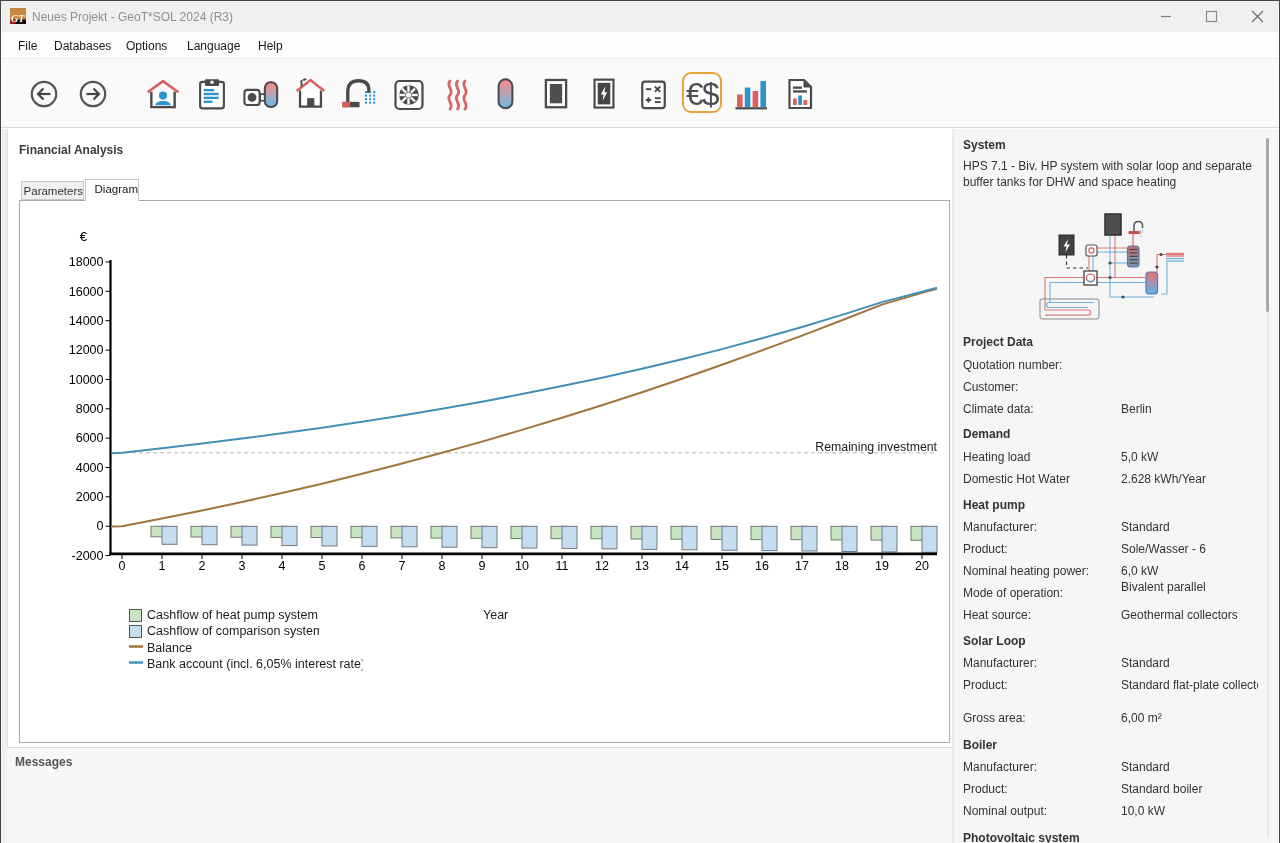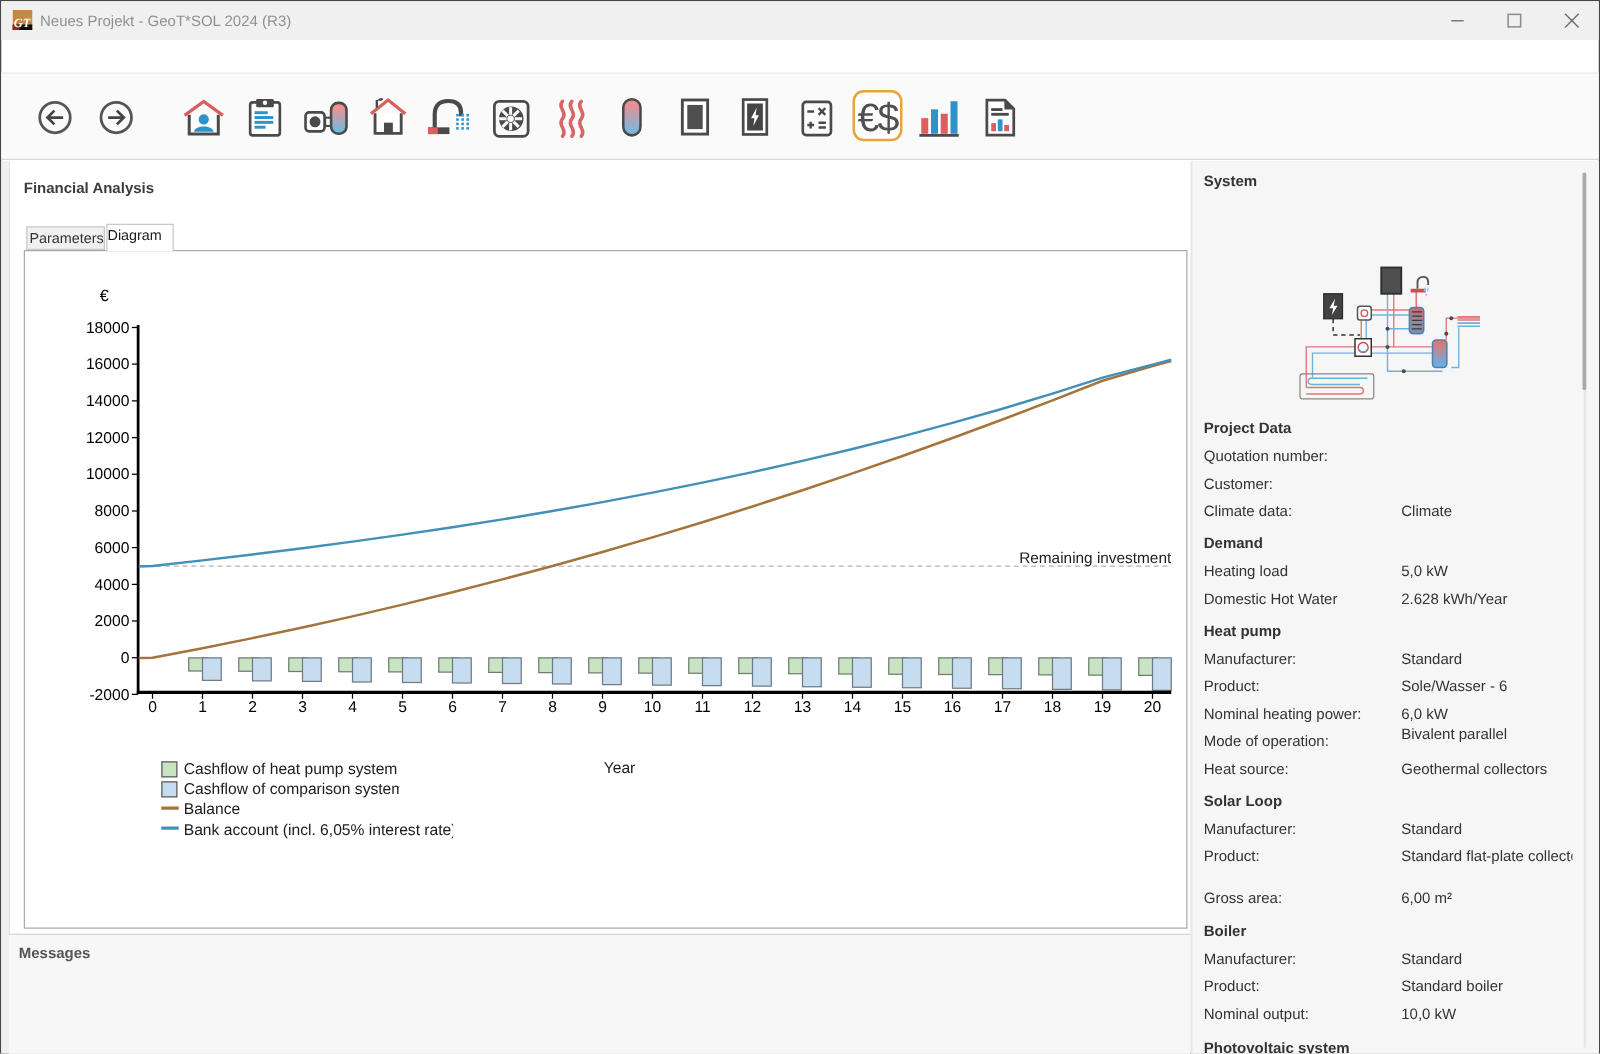--- a/index.html
+++ b/index.html
@@ -11,20 +11,27 @@
         <polygon points="0,12 7,12 5,16 0,16" fill="#a31c22"></polygon>
         <text x="1" y="13.5" font-family="Liberation Serif, serif" font-style="italic" font-weight="bold" font-size="10" fill="#fff">GT</text>
       </svg>
   <div style="position:absolute;left:31px;top:9px;font-size:12px;color:#909090">Neues Projekt - GeoT*SOL 2024 (R3)</div>
   <svg style="position:absolute;left:1150px;top:0" width="130" height="31" viewBox="0 0 130 31">
         <line x1="10" y1="15.5" x2="20" y2="15.5" stroke="#7a7a7a" stroke-width="1.2"></line>
         <rect x="55.5" y="10.5" width="10" height="10" fill="none" stroke="#8a8a8a" stroke-width="1.2"></rect>
         <line x1="101" y1="10" x2="112" y2="21" stroke="#6f6f6f" stroke-width="1.2"></line>
         <line x1="112" y1="10" x2="101" y2="21" stroke="#6f6f6f" stroke-width="1.2"></line>
       </svg>
+ </div>
+ <div style="position:absolute;left:0;top:31px;width:1278px;height:26px;background:#fdfdfd;font-size:12px;color:#1a1a1a">
+  <span style="position:absolute;left:17px;top:7px">File</span>
+  <span style="position:absolute;left:53px;top:7px">Databases</span>
+  <span style="position:absolute;left:125px;top:7px">Options</span>
+  <span style="position:absolute;left:186px;top:7px">Language</span>
+  <span style="position:absolute;left:257px;top:7px">Help</span>
  </div>
  <div style="position:absolute;left:0;top:57px;width:1278px;height:70px;background:#fafafa;border-top:1px solid #ececec;border-bottom:1px solid #d8d8d8">
  </div>
  <div style="position:absolute;left:0;top:0;width:1280px;height:843px;pointer-events:none">
       <svg style="position:absolute;left:20.5px;top:71.0px" width="44" height="44" viewBox="0 0 44 44">
         <g transform="translate(0.00,0.00) scale(1.0)">
           <circle cx="22" cy="22" r="12.2" fill="none" stroke="#555" stroke-width="2.2"></circle>
           <line x1="16" y1="22" x2="28.5" y2="22" stroke="#444" stroke-width="2.2"></line>
           <polyline points="21.5,16.5 16,22 21.5,27.5" fill="none" stroke="#444" stroke-width="2.2" stroke-linejoin="miter"></polyline>
         </g>
@@ -174,21 +181,21 @@
           <rect x="20.2" y="23.5" width="3.8" height="9.5" fill="#2e93cc"></rect>
           <rect x="25.4" y="28" width="3.8" height="5" fill="#e05d5d"></rect>
         </g>
       </svg>
       <div style="position:absolute;left:681px;top:70.5px;width:40px;height:41px;border:2.2px solid #e7a33c;border-radius:9px;background:#fdfdfd;text-align:center;line-height:41px;font-size:31.5px;color:#4f4f4f;letter-spacing:-1.5px">€$</div>
     </div>
  <div style="position:absolute;left:0;top:128px;width:1278px;height:714px;background:#f0f0f0"></div>
  <div style="position:absolute;left:6px;top:128px;width:945px;height:714px;background:#fff;border-left:1px solid #e0e0e0"></div>
  <div style="position:absolute;left:18px;top:142px;font-size:12px;font-weight:bold;color:#3c3c3c">Financial Analysis</div>
  <div style="position:absolute;left:20px;top:180px;width:63px;height:19px;background:#f0f0f0;border:1px solid #c8c8c8;font-size:11.5px;color:#333;text-align:right;line-height:18px">Parameters</div>
- <div style="position:absolute;left:84px;top:178px;width:54px;height:22px;background:#fff;border:1px solid #c8c8c8;border-bottom:none;font-size:11.5px;color:#1a1a1a;text-align:left;line-height:19px;z-index:3">Diagram</div>
+ <div style="position:absolute;left:84px;top:178px;width:54px;height:22px;background:#fff;border:1px solid #c8c8c8;border-bottom:none;font-size:11.5px;color:#1a1a1a;text-align:right;line-height:19px;z-index:3">Diagram</div>
  <div style="position:absolute;left:18px;top:199px;width:931px;height:543px;background:#fff;border:1px solid #ababab;z-index:2"><svg width="929" height="541" viewBox="0 0 929 541" font-family="Liberation Sans, sans-serif">
         <line x1="91" y1="251.8" x2="915" y2="251.8" stroke="#b4b4b4" stroke-width="1" stroke-dasharray="4 3"></line>
         <text x="917" y="249.5" text-anchor="end" font-size="12.3" fill="#1c1c1c">Remaining investment</text>
         <g>
           <rect x="131" y="325.3" width="15" height="10.5" fill="#c9e4c2" stroke="#6f7d6f" stroke-width="1"></rect>
           <rect x="142" y="325.3" width="15" height="18.0" fill="#c6ddf0" stroke="#6f7a85" stroke-width="1"></rect>
           <rect x="171" y="325.3" width="15" height="10.7" fill="#c9e4c2" stroke="#6f7d6f" stroke-width="1"></rect>
           <rect x="182" y="325.3" width="15" height="18.4" fill="#c6ddf0" stroke="#6f7a85" stroke-width="1"></rect>
           <rect x="211" y="325.3" width="15" height="10.9" fill="#c9e4c2" stroke="#6f7d6f" stroke-width="1"></rect>
           <rect x="222" y="325.3" width="15" height="18.8" fill="#c6ddf0" stroke="#6f7a85" stroke-width="1"></rect>
@@ -315,25 +322,26 @@
           <text x="127" y="466.8" clip-path="url(#c4)" font-size="12.5" fill="#1c1c1c">Bank account (incl. 6,05% interest rate)</text>
           <text x="463" y="417.5" font-size="12.5" fill="#1c1c1c">Year</text>
         </g>
       </svg></div>
  <div style="position:absolute;left:6px;top:746px;width:945px;height:96px;background:#f7f7f7;border-top:1px solid #d6d6d6">
   <div style="position:absolute;left:8px;top:7px;font-size:12px;font-weight:bold;color:#555">Messages</div>
  </div>
  <div style="position:absolute;left:952px;top:128px;width:326px;height:714px;background:#f6f6f6;border-left:1px solid #e3e3e3;font-size:12px;color:#333;overflow:hidden"></div>
  <div style="position:absolute;left:0;top:0;width:1280px;height:843px;font-size:12px;color:#333">
       <div style="position:absolute;left:962px;top:136.5px;font-weight:bold">System</div>
+      <div style="position:absolute;left:962px;top:156.5px;width:293px;line-height:16.3px">HPS 7.1 - Biv. HP system with solar loop and separate buffer tanks for DHW and space heating</div>
       <div style="position:absolute;left:962px;top:334.0px;font-weight:bold">Project Data</div>
       <div style="position:absolute;left:962px;top:356.5px;font-weight:normal">Quotation number:</div>
       <div style="position:absolute;left:962px;top:379.0px;font-weight:normal">Customer:</div>
       <div style="position:absolute;left:962px;top:401.0px;font-weight:normal">Climate data:</div>
-      <div style="position:absolute;left:1120px;top:401.0px">Climate</div>
+      <div style="position:absolute;left:1120px;top:401.0px">Berlin</div>
       <div style="position:absolute;left:962px;top:426.0px;font-weight:bold">Demand</div>
       <div style="position:absolute;left:962px;top:449.0px;font-weight:normal">Heating load</div>
       <div style="position:absolute;left:1120px;top:449.0px">5,0 kW</div>
       <div style="position:absolute;left:962px;top:471.0px;font-weight:normal">Domestic Hot Water</div>
       <div style="position:absolute;left:1120px;top:471.0px">2.628 kWh/Year</div>
       <div style="position:absolute;left:962px;top:496.5px;font-weight:bold">Heat pump</div>
       <div style="position:absolute;left:962px;top:518.5px;font-weight:normal">Manufacturer:</div>
       <div style="position:absolute;left:1120px;top:518.5px">Standard</div>
       <div style="position:absolute;left:962px;top:540.5px;font-weight:normal">Product:</div>
       <div style="position:absolute;left:1120px;top:540.5px">Sole/Wasser - 6</div>

